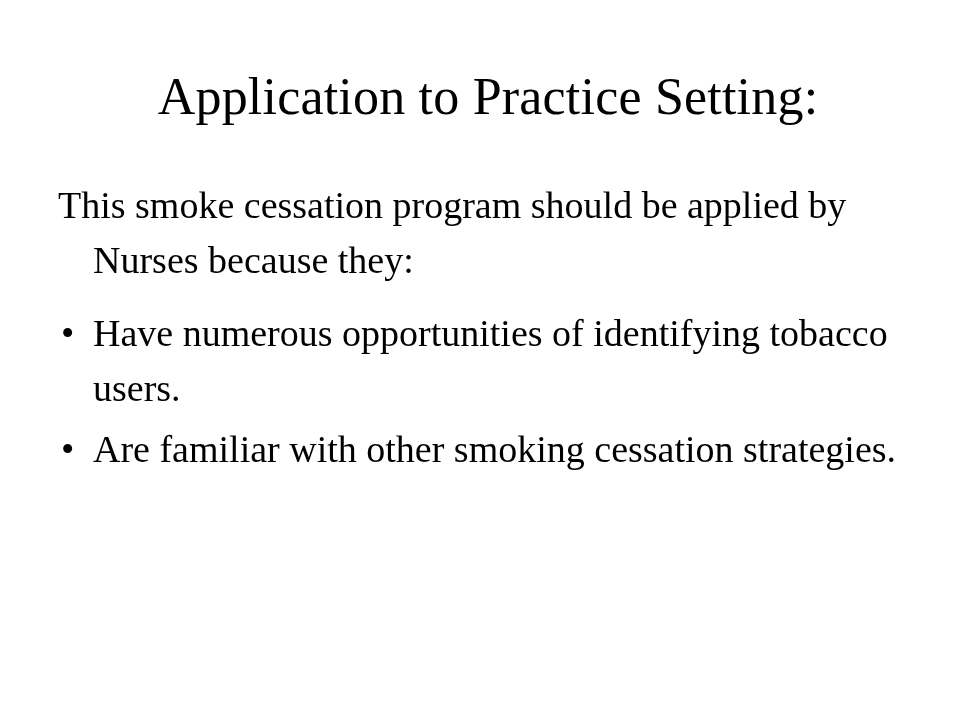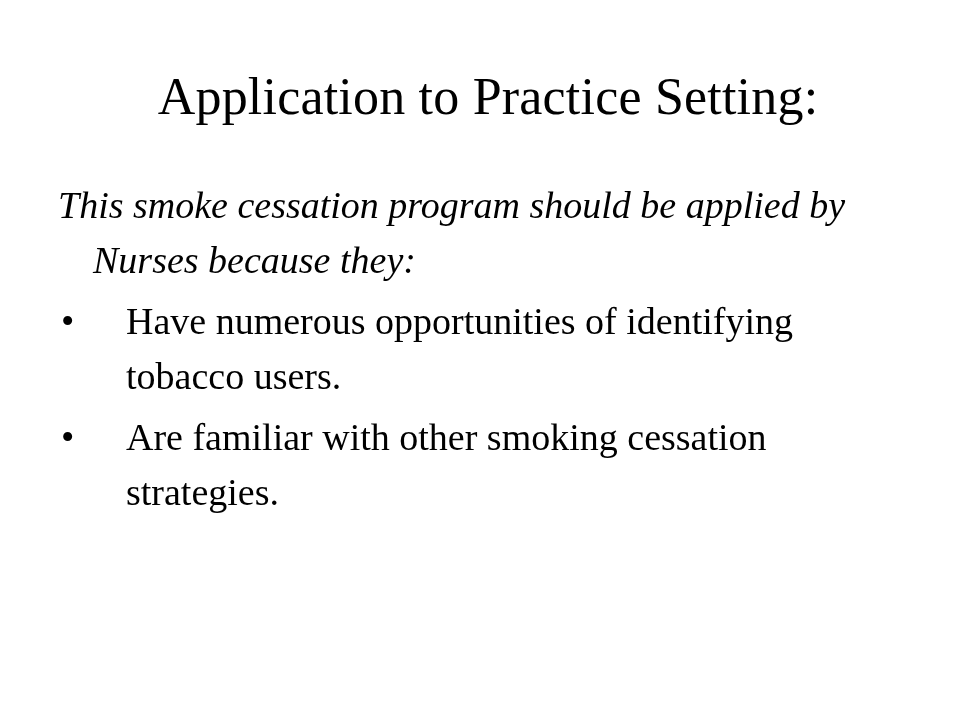--- a/index.html
+++ b/index.html
@@ -43,22 +43,21 @@
   }
   .body-block {
     font-size: 38px;
     line-height: 55px;
     color: #000000;
   }
   
   .intro-paragraph {
     padding-left: 35px;
     text-indent: -35px;
-    margin: 0 0 6px 0;
-    font-style: italic;
+    margin: 0 0 18px 0;
   }
   
   .bullet-list {
     list-style: none;
     margin: 0;
     padding: 0;
   }
   .bullet-item {
     position: relative;
     padding-left: 35px;
@@ -69,21 +68,20 @@
     left: 3px;
     top: 0;
     width: 24px;
     font-size: 38px;
     line-height: 55px;
     text-align: left;
     color: #000000;
   }
   .bullet-text {
     display: block;
-    margin-left: 33px;
   }
 </style>
 </head>
 <body>
 
 <div id="slide">
 
   <h1 id="slide-title">Application to Practice Setting:</h1>
 
   <div id="slide-body">

